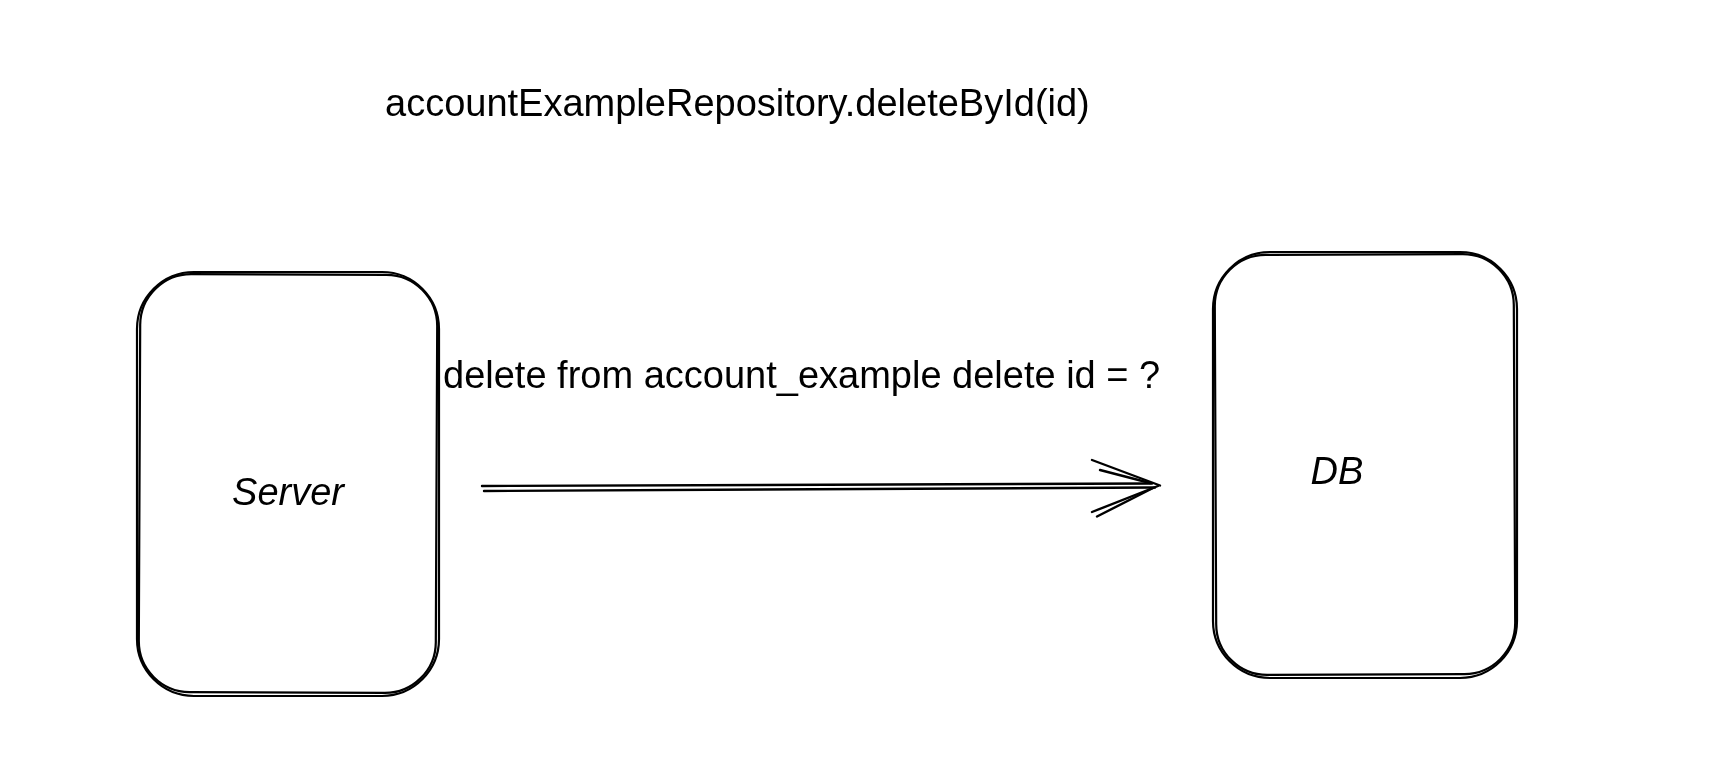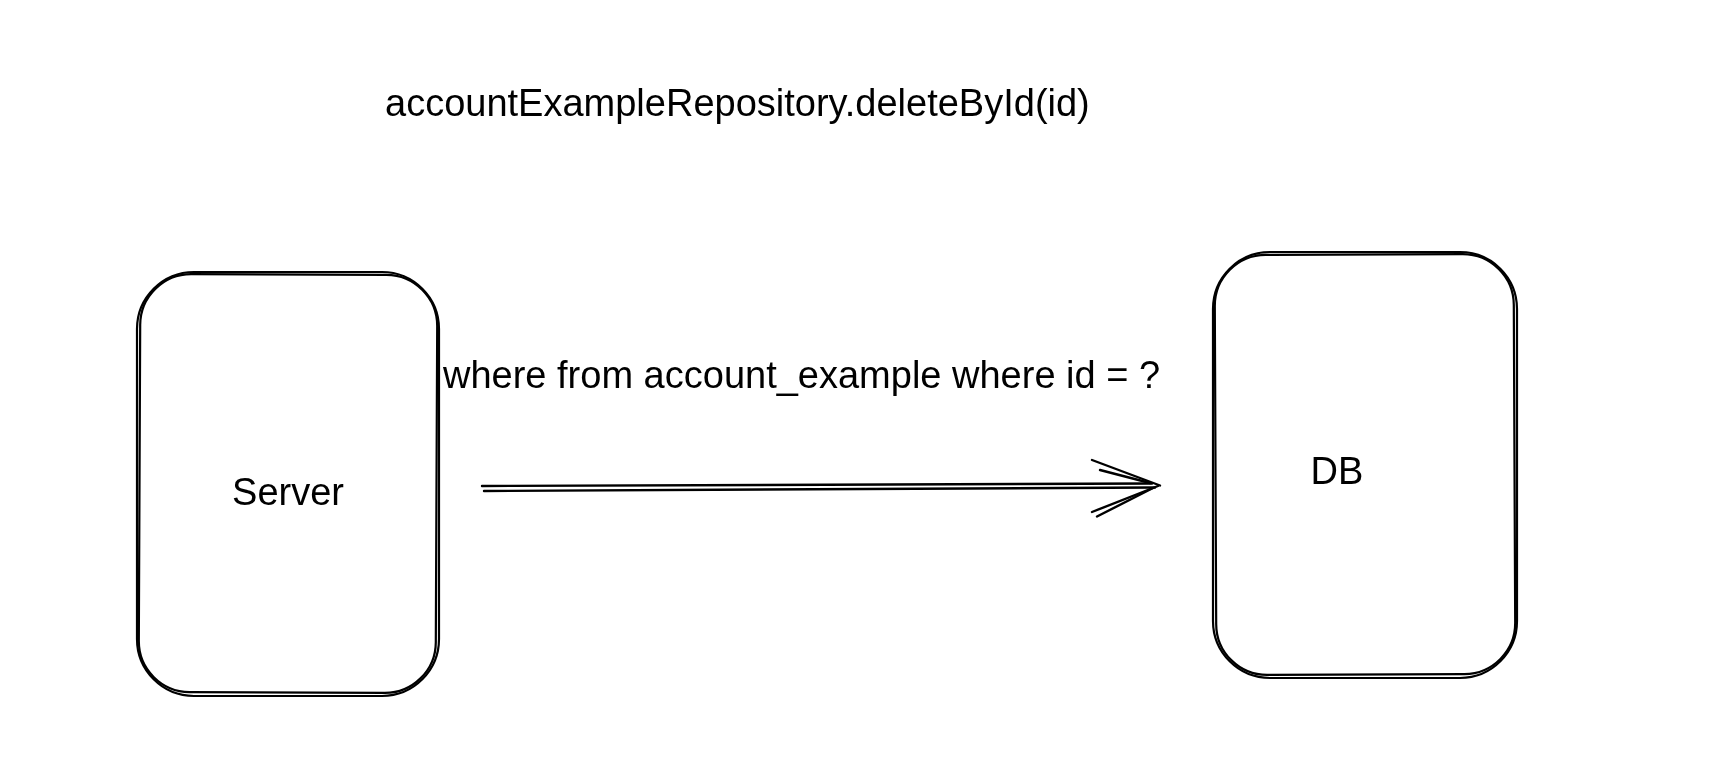--- a/index.html
+++ b/index.html
@@ -32,20 +32,21 @@
   .title {
     left: 385px;
     top: 82px;
   }
   .edge-label {
     left: 443px;
     top: 354px;
   }
   .node-label {
     text-align: center;
+    font-style: italic;
   }
   .node-label.server {
     left: 137px;
     top: 471px;
     width: 302px;
   }
   .node-label.db {
     left: 1213px;
     top: 450px;
     width: 248px;
@@ -73,19 +74,19 @@
       <path d="M484 491 L1155 487.5"></path>
       <path d="M1092 460 L1160 485.5"></path>
       <path d="M1100 470 L1150 483"></path>
       <path d="M1092 512 L1158 486"></path>
       <path d="M1097 516.5 L1153 488"></path>
     </g>
   </svg>
 
   <div class="txt title">accountExampleRepository.deleteById(id)</div>
 
-  <div class="txt edge-label">where from account_example where id = ?</div>
+  <div class="txt edge-label">delete from account_example delete id = ?</div>
 
   <div class="txt node-label server">Server</div>
 
   <div class="txt node-label db">DB</div>
 
 </div>
 
 </body></html>

